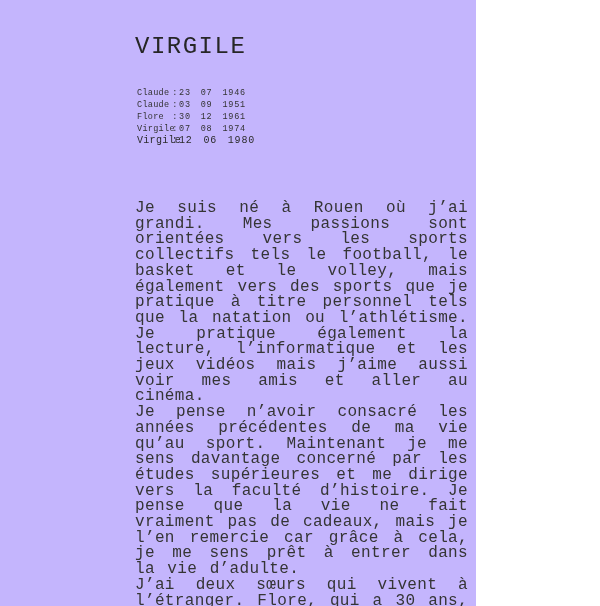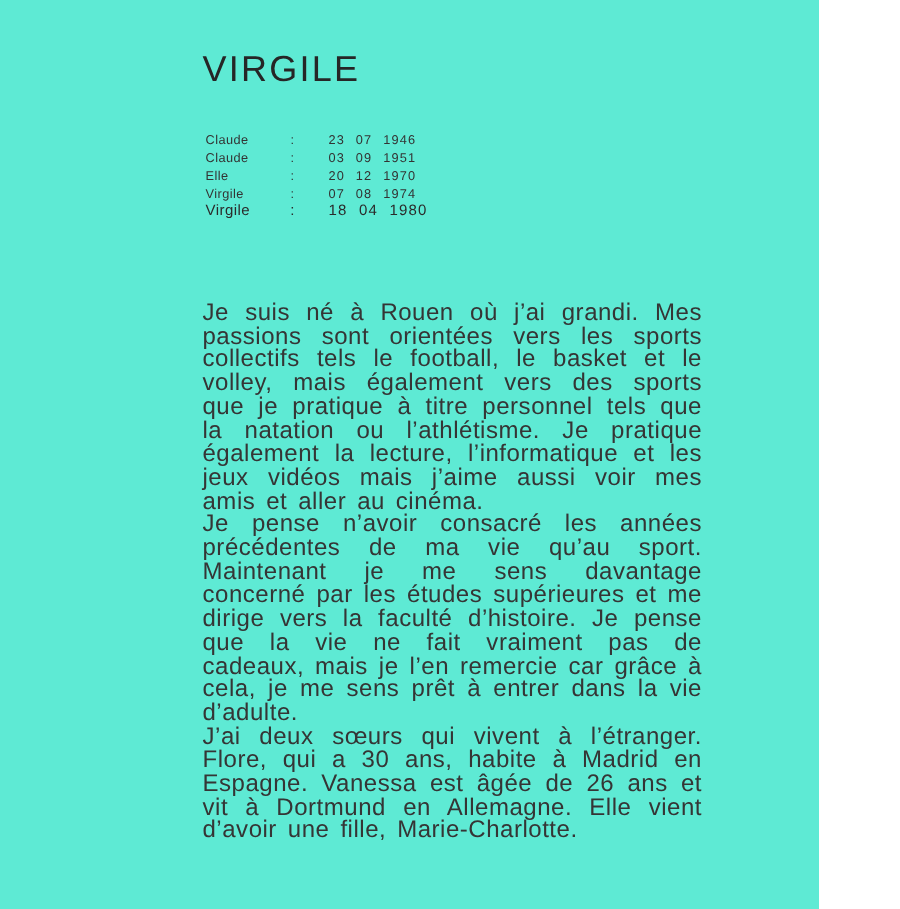--- a/index.html
+++ b/index.html
@@ -2,24 +2,24 @@
 <html><head>
   <meta charset="utf-8">
   <style>
     html, body {
       margin: 0;
       padding: 0;
       background: #ffffff;
     }
     .page {
       position: relative;
-      width: 546px;
+      width: 476px;
       height: 606px;
-      background: #5eead4;
-      font-family: Liberation Sans, sans-serif;
+      background: #c4b5fd;
+      font-family: Liberation Mono, monospace;
       color: #333333;
       overflow: hidden;
     }
     .title {
       position: absolute;
       left: 135px;
       top: 33px;
       margin: 0;
       font-size: 24px;
       font-weight: 400;
@@ -32,21 +32,20 @@
       left: 137px;
       top: 87px;
       font-size: 8.5px;
       line-height: 12px;
       letter-spacing: 0.3px;
       color: #333333;
     }
     .bd-row {
       display: flex;
       align-items: center;
-      gap: 20px;
     }
     .bd-name {
       width: 34px;
       flex: 0 0 34px;
     }
     .bd-sep {
       width: 8px;
       flex: 0 0 8px;
       text-align: center;
     }
@@ -88,33 +87,33 @@
       <span class="bd-name">Claude</span>
       <span class="bd-sep">:</span>
       <span class="bd-date">23 07 1946</span>
     </div>
     <div class="bd-row">
       <span class="bd-name">Claude</span>
       <span class="bd-sep">:</span>
       <span class="bd-date">03 09 1951</span>
     </div>
     <div class="bd-row">
-      <span class="bd-name">Elle</span>
+      <span class="bd-name">Flore</span>
       <span class="bd-sep">:</span>
-      <span class="bd-date">20 12 1970</span>
+      <span class="bd-date">30 12 1961</span>
     </div>
     <div class="bd-row">
       <span class="bd-name">Virgile</span>
       <span class="bd-sep">:</span>
       <span class="bd-date">07 08 1974</span>
     </div>
     <div class="bd-row">
       <span class="bd-name">Virgile</span>
       <span class="bd-sep">:</span>
-      <span class="bd-date">18 04 1980</span>
+      <span class="bd-date">12 06 1980</span>
     </div>
   </div>
 
   <div class="body-text">
     <p>Je suis né à Rouen où j’ai grandi. Mes passions sont orientées vers les sports collectifs tels le football, le basket et le volley, mais également vers des sports que je pratique à titre personnel tels que la natation ou l’athlétisme. Je pratique également la lecture, l’informatique et les jeux vidéos mais j’aime aussi voir mes amis et aller au cinéma.</p>
     <p>Je pense n’avoir consacré les années précédentes de ma vie qu’au sport. Maintenant je me sens davantage concerné par les études supérieures et me dirige vers la faculté d’histoire. Je pense que la vie ne fait vraiment pas de cadeaux, mais je l’en remercie car grâce à cela, je me sens prêt à entrer dans la vie d’adulte.</p>
     <p>J’ai deux sœurs qui vivent à l’étranger. Flore, qui a 30 ans, habite à Madrid en Espagne. Vanessa est âgée de 26 ans et vit à Dortmund en Allemagne. Elle vient d’avoir une fille, Marie-Charlotte.</p>
   </div>
 
 </div>

